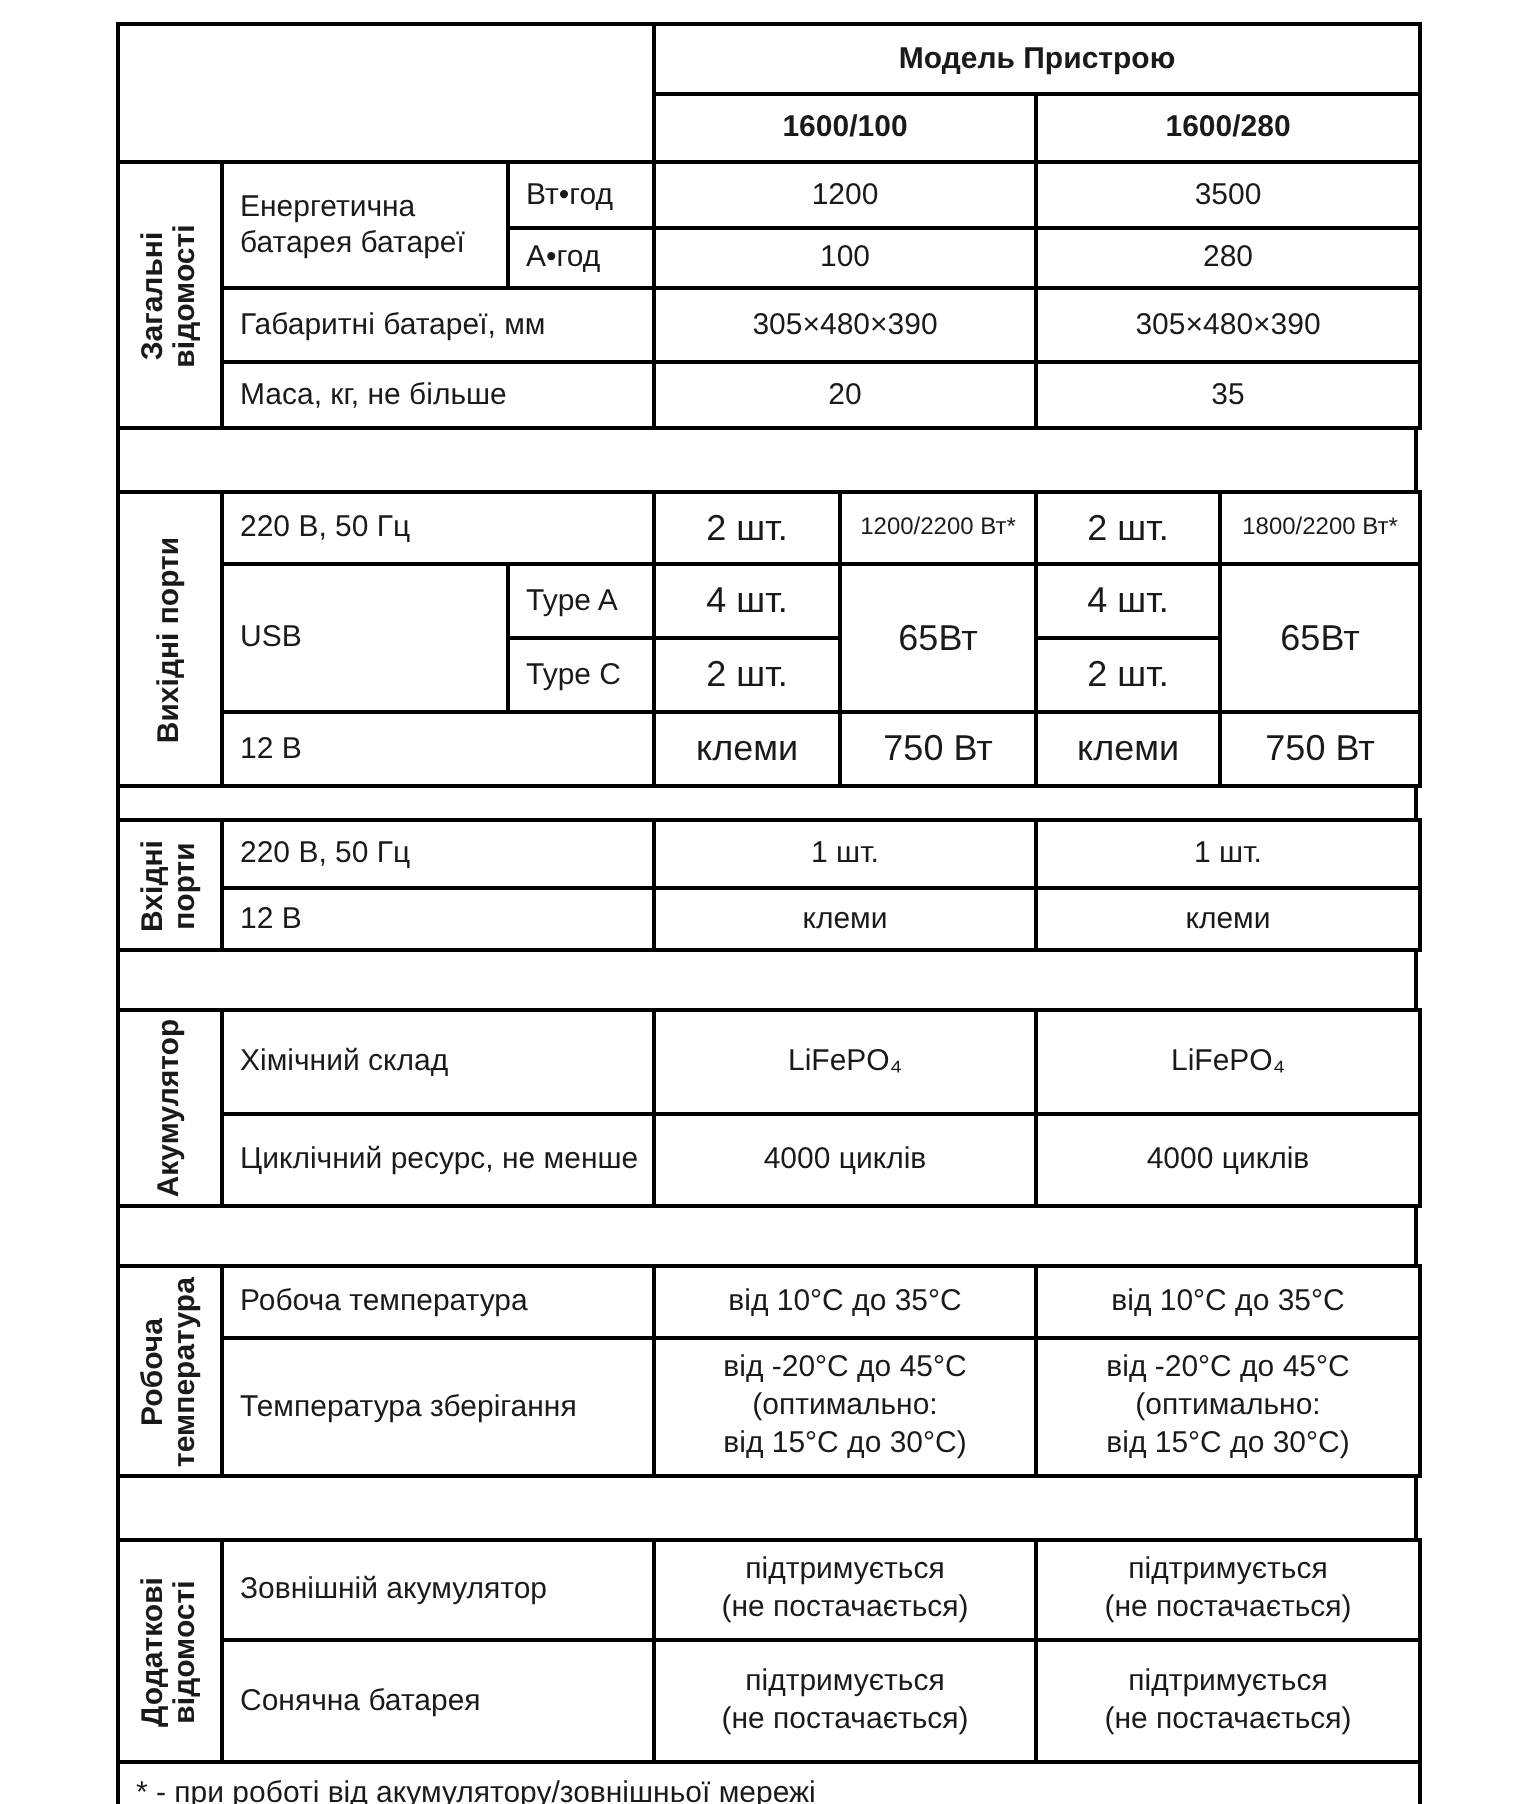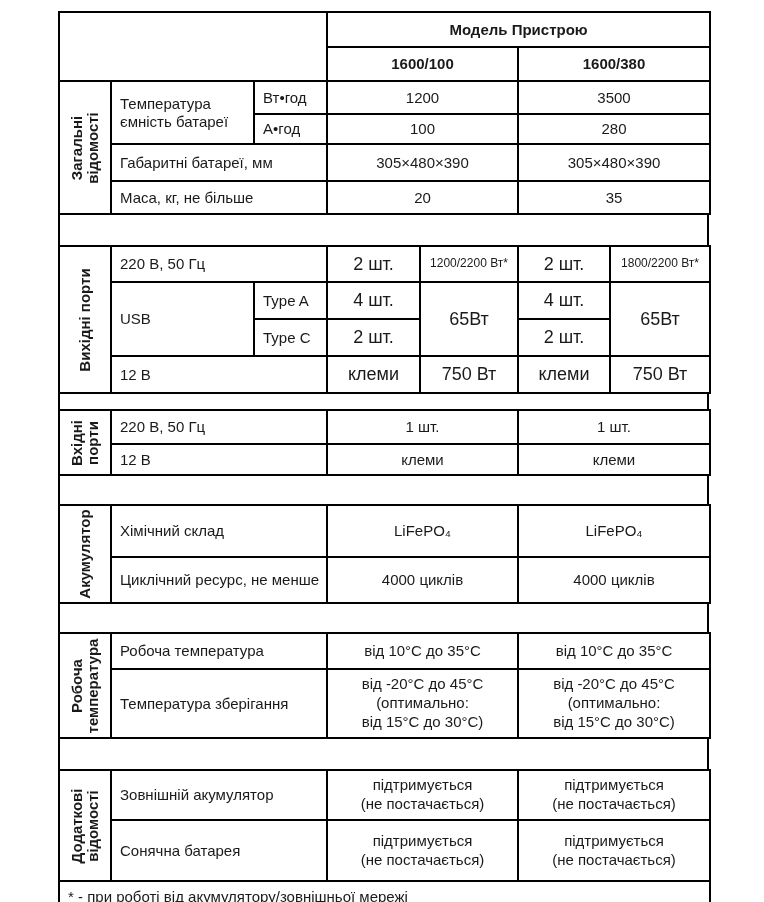--- a/index.html
+++ b/index.html
@@ -61,27 +61,27 @@
         <col style="width:191px">
           <col style="width:192px">
       </colgroup>
       <tbody>
           <tr style="height:35px">
         <td colspan="3" rowspan="2"></td>
         <td colspan="2" class="bold">Модель Пристрою</td>
       </tr>
       <tr style="height:34px">
         <td class="bold">1600/100</td>
-        <td class="bold">1600/380</td>
+        <td class="bold">1600/280</td>
       </tr>
       <tr style="height:33px">
         <td rowspan="4" class="vcell">
           <div class="vlabel w126">Загальні відомості</div>
         </td>
-        <td rowspan="2" class="lbl">Температура ємність батареї</td>
+        <td rowspan="2" class="lbl">Енергетична батарея батареї</td>
         <td class="lbl">Вт•год</td>
         <td>1200</td>
         <td>3500</td>
       </tr>
       <tr style="height:30px">
         <td class="lbl">А•год</td>
         <td>100</td>
         <td>280</td>
       </tr>
       <tr style="height:37px">

